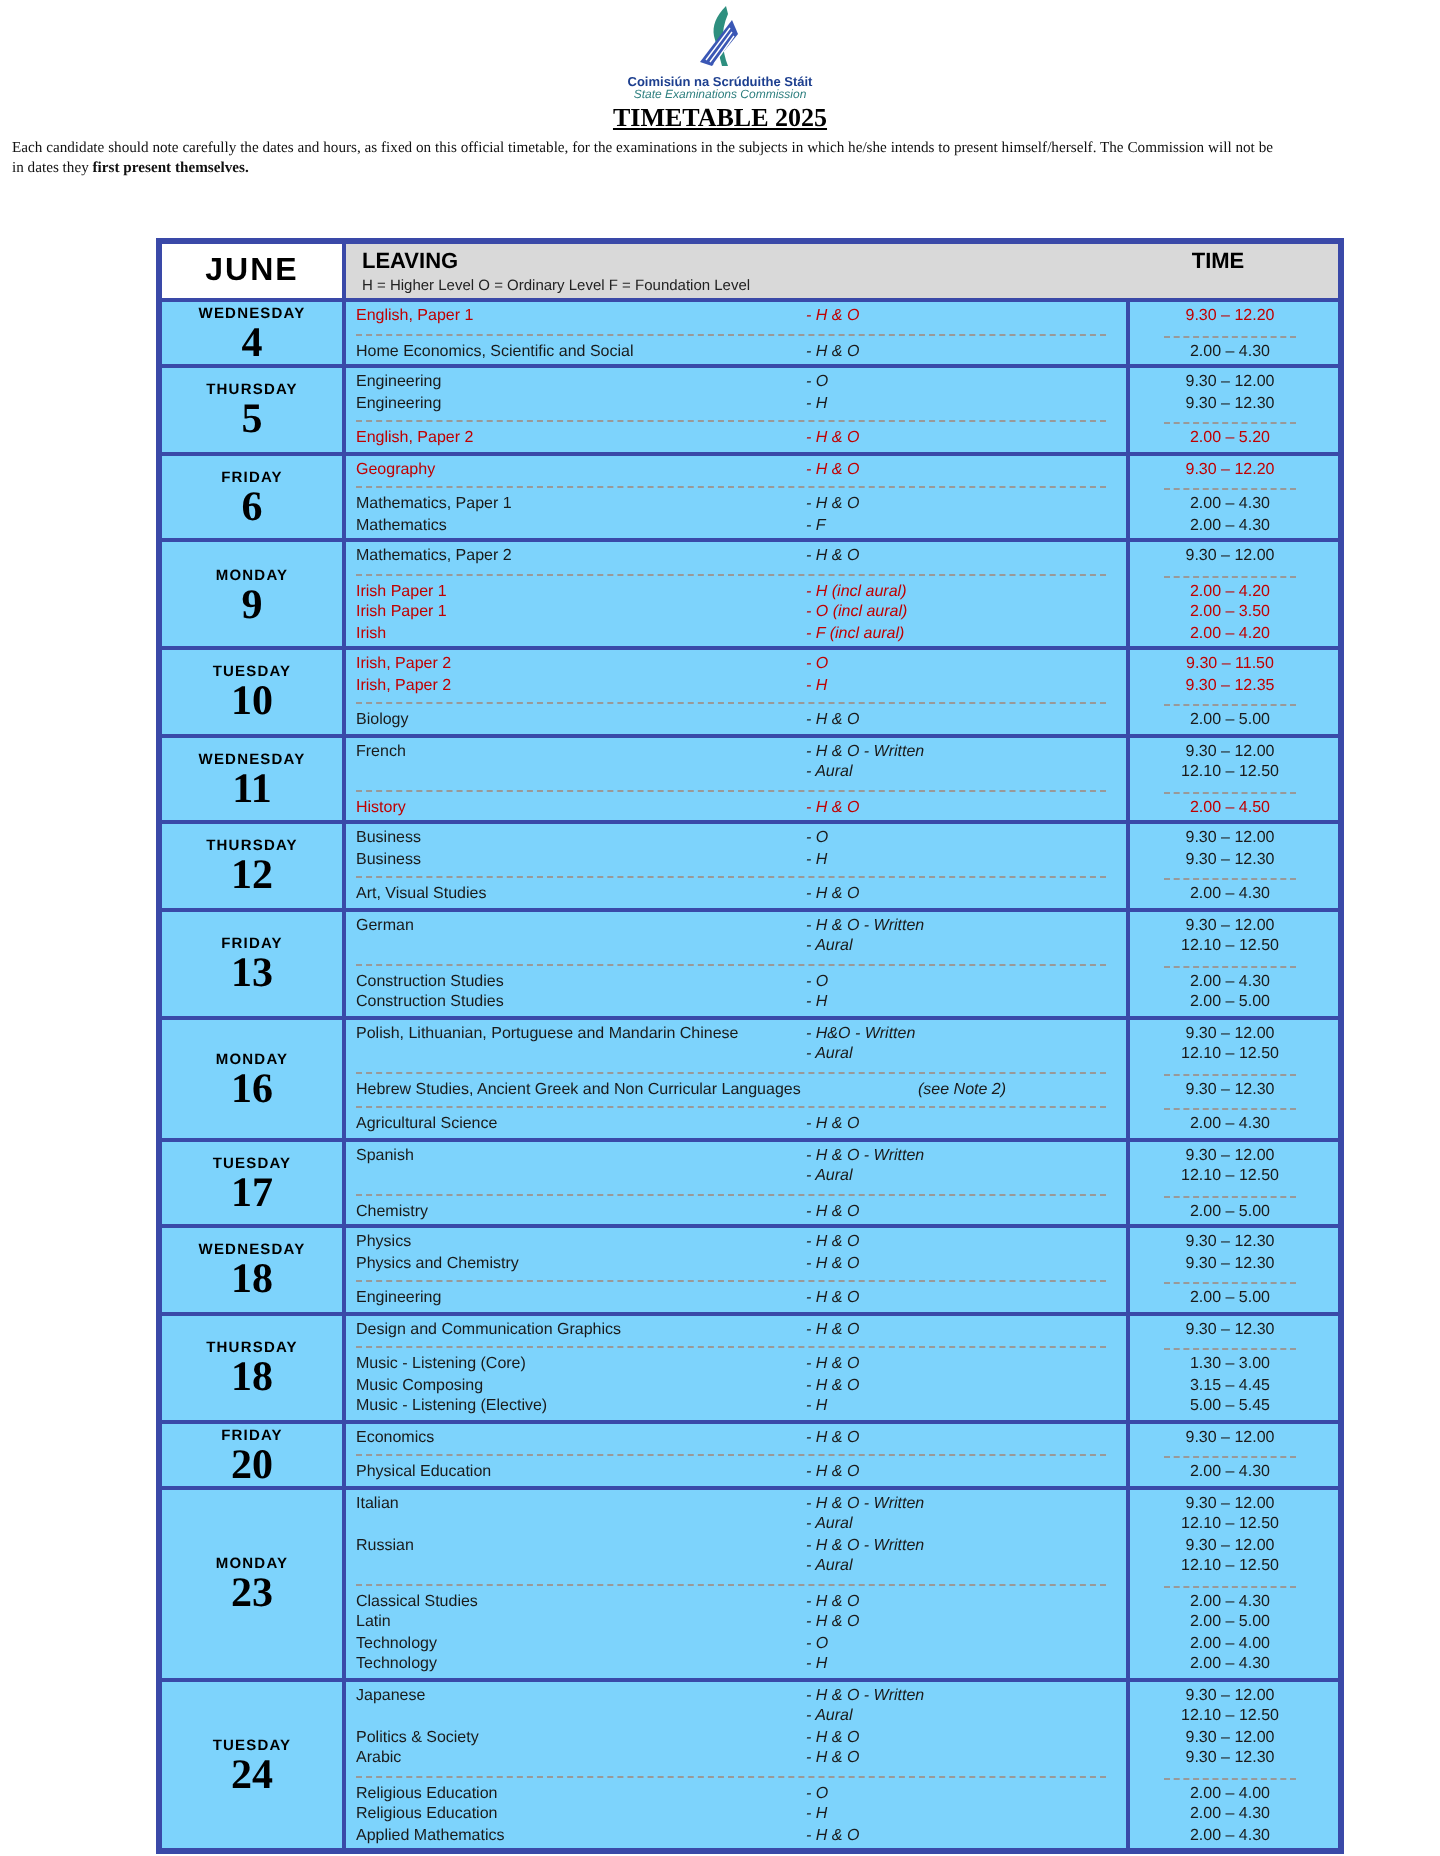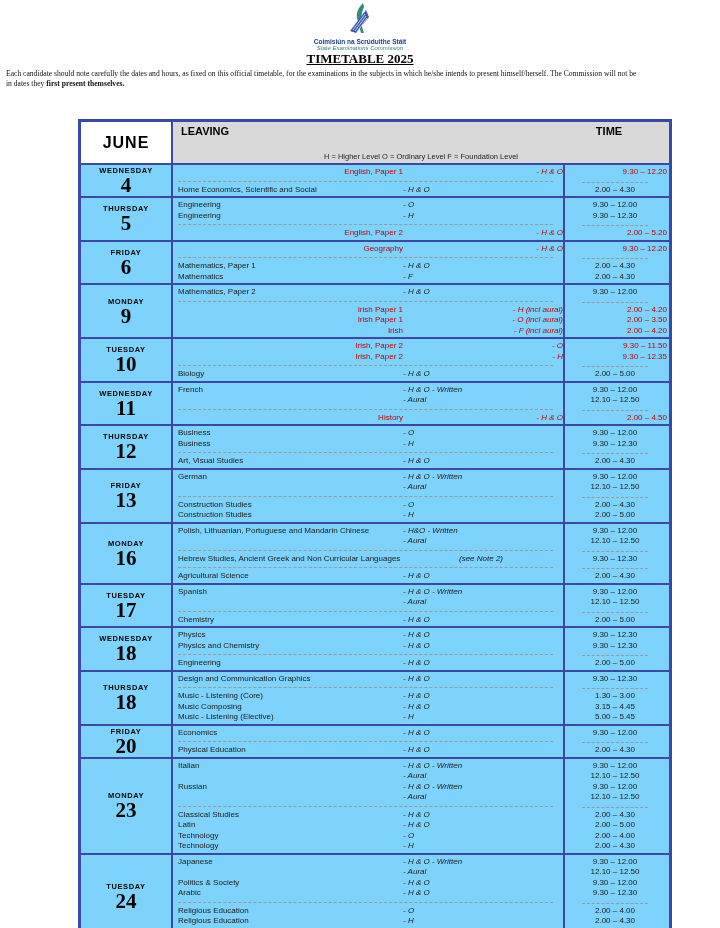--- a/index.html
+++ b/index.html
@@ -40,42 +40,42 @@
   .tt-header { display:grid; grid-template-columns:92px 1fr; }
   .june-cell {
     background:#fff; border-right:2px solid #3a49a8;
     display:flex; align-items:center; justify-content:center;
     font-weight:bold; font-size:16px; letter-spacing:1px; color:#000;
   }
   .head-right { background:#d9d9d9; padding:3px 8px 2px 8px; }
   .head-top { display:flex; justify-content:space-between; align-items:flex-start; }
   .subject-head { font-weight:bold; font-size:11px; color:#000; }
   .time-head { font-weight:bold; font-size:11px; color:#000; width:104px; text-align:center; }
-  .legend { text-align:center; font-size:7.5px; color:#222; margin-top:15px; line-height:9px; }
+  .legend { text-align:left; font-size:7.5px; color:#222; margin-top:1px; line-height:9px; }
   .tt-body { position:relative; }
   .time-vline {
     position:absolute; left:482px; top:0; bottom:0; width:2px;
     background:#3a49a8; z-index:5;
   }
   .day-row { display:grid; grid-template-columns:92px 1fr; border-top:2px solid #3a49a8; }
   .day-cell {
     border-right:2px solid #3a49a8;
     display:flex; flex-direction:column; align-items:center; justify-content:center;
   }
   .day-name { font-size:7.5px; font-weight:bold; letter-spacing:.6px; color:#000; line-height:9px; }
   .day-date {
     font-family:"Liberation Serif", serif; font-weight:bold;
     font-size:21px; line-height:20px; color:#000;
   }
   .day-exams { display:grid; grid-template-columns:230px 160px 104px; padding:2px 0 1px 0; align-content:center; }
   .c-subj { padding-left:5px; font-size:8px; line-height:10.5px; color:#1a1a1a; }
   .c-level { font-size:8px; line-height:10.5px; color:#1a1a1a;font-style:italic; }
   .c-level.note { padding-left:56px; }
   .c-time { font-size:8px; line-height:10.5px; text-align:center; color:#1a1a1a; }
-  .red { color:#c00000 !important;text-align:right; }
+  .red { color:#c00000 !important; }
   .sep-main { grid-column:1 / 3; height:7px; padding:3px 10px 0 5px; }
   .sep-main .dash { border-top:1px dashed #999; height:0; }
   .sep-time { grid-column:3 / 4; height:7px; display:flex; align-items:flex-end; justify-content:center; padding-bottom:2px; }
   .sep-time .dash-short { width:64%; border-top:1px dashed #999; height:0; }
 </style>
 </head>
 <body>
 
 <div class="page-header">
   <svg class="logo-svg" width="42" height="36" viewBox="0 0 42 36">

